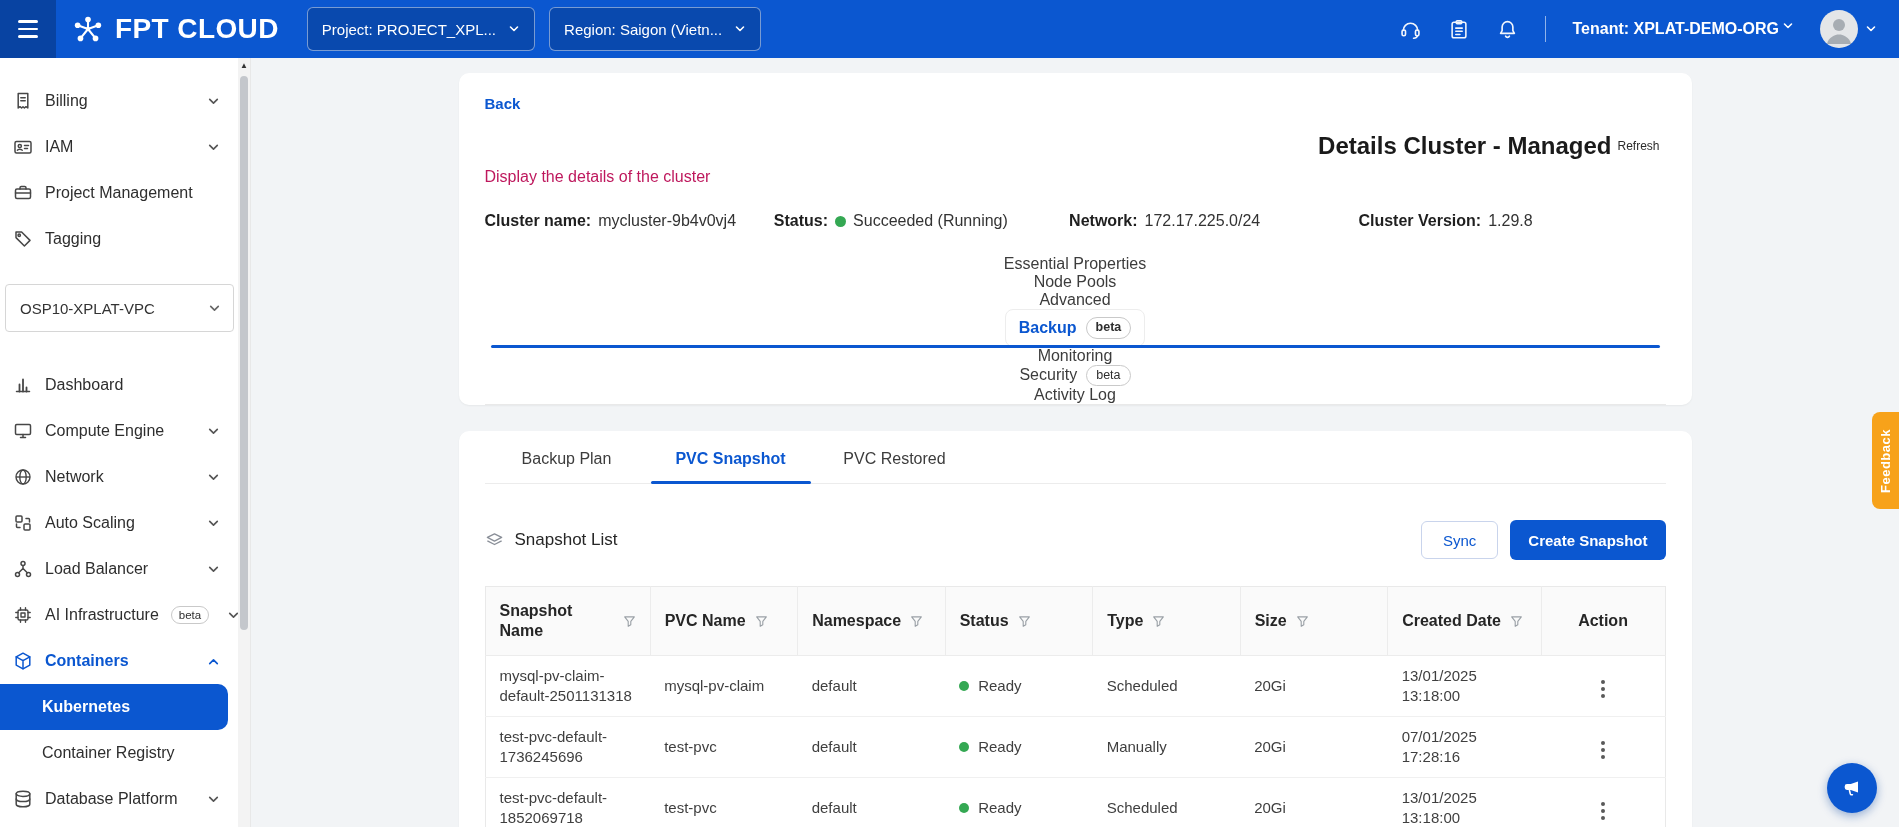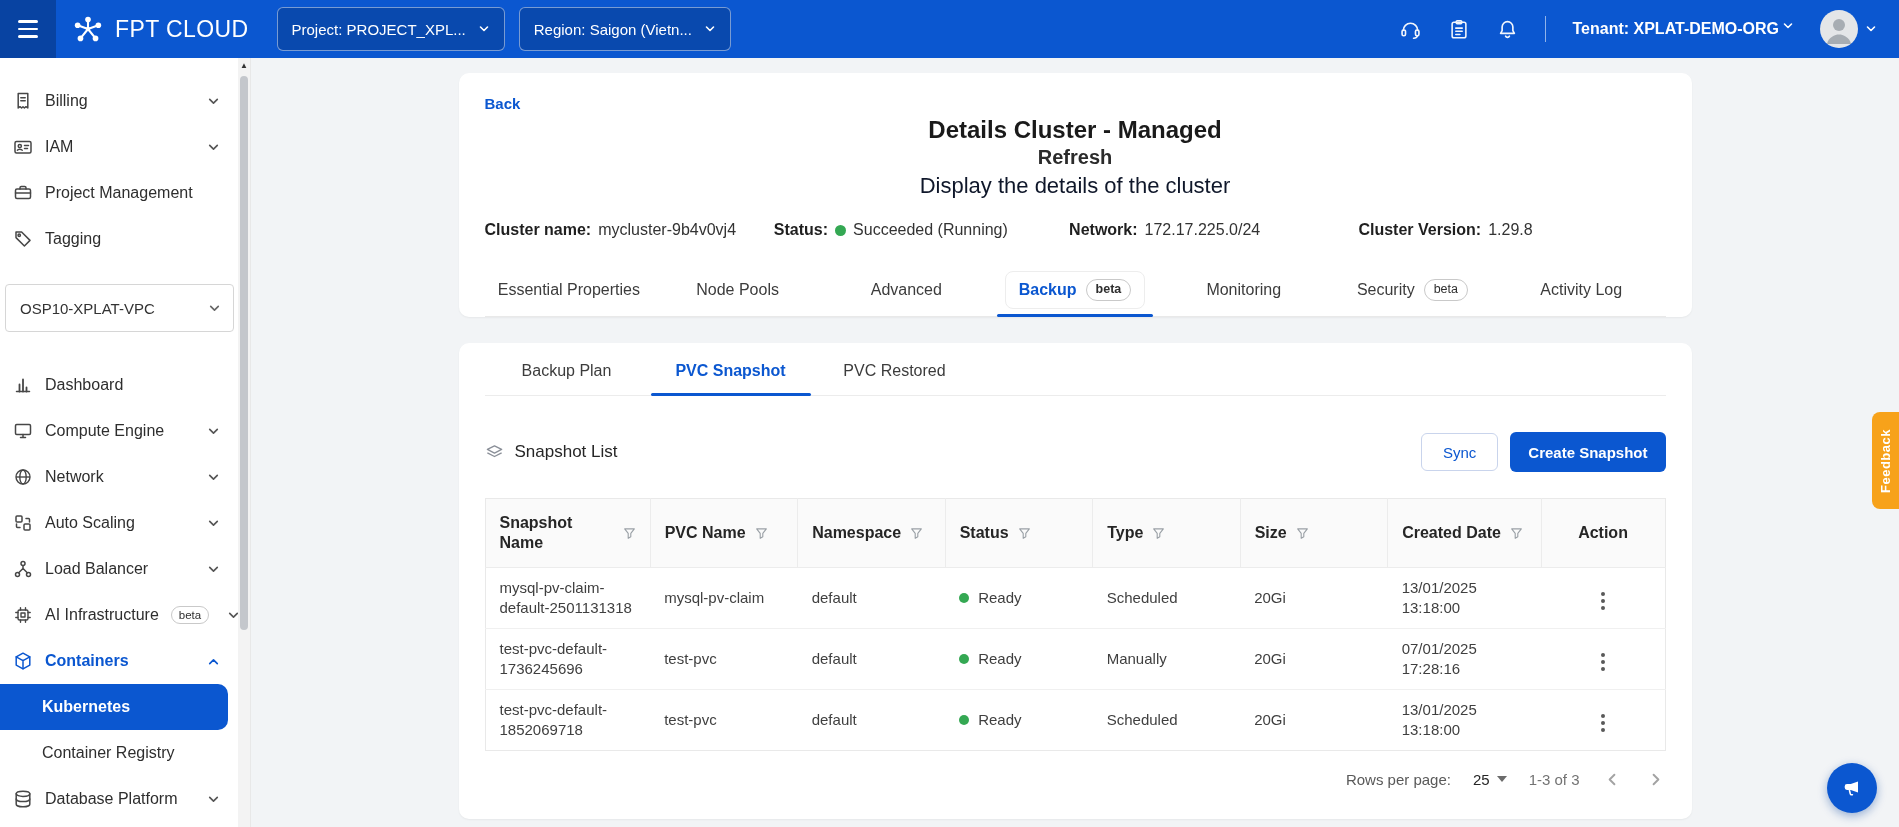--- a/index.html
+++ b/index.html
@@ -22,21 +22,21 @@
   
   .topbar{
     position:absolute;top:0;left:0;right:0;height:58px;
     background:var(--blue);display:flex;align-items:center;
     color:#fff;padding-right:22px;z-index:30;
   }
   .menu-btn{width:56px;height:58px;background:rgba(0,0,0,0.22);
     display:flex;flex-direction:column;gap:5px;align-items:center;justify-content:center;cursor:pointer;}
   .menu-btn i{display:block;width:20px;height:2.4px;background:#fff;border-radius:2px;}
   .brand{display:flex;align-items:center;gap:11px;margin-left:16px;cursor:pointer;}
-  .brand-text{font-size:23px;font-weight:400;letter-spacing:0.4px;}
+  .brand-text{font-size:28px;font-weight:700;letter-spacing:0.4px;}
   .tb-pill{
     display:flex;align-items:center;gap:12px;height:44px;padding:0 14px;
     background:rgba(0,0,0,0.16);border:1px solid rgba(255,255,255,0.45);
     border-radius:6px;font-size:15px;cursor:pointer;white-space:nowrap;
   }
   .tb-pill.project{margin-left:28px;}
   .tb-pill.region{margin-left:14px;}
   .tb-right{margin-left:auto;display:flex;align-items:center;gap:26px;}
   .tb-icon{cursor:pointer;opacity:0.95;}
   .tb-divider{width:1px;height:26px;background:rgba(255,255,255,0.55);}
@@ -86,31 +86,31 @@
   .sb-thumb{position:absolute;left:2px;right:2px;top:18px;height:72%;background:#c4c7cc;border-radius:5px;cursor:pointer;}
 
   
   .main{position:absolute;top:58px;left:251px;right:0;bottom:0;background:#f2f4f6;overflow:hidden;}
   .page{width:1233px;margin:15px auto 0;}
   .card{background:#fff;border-radius:10px;box-shadow:0 1px 2px rgba(0,0,0,0.05);}
 
   
   .card1{padding:20px 26px 0;}
   .back-link{color:var(--blue);font-size:15px;font-weight:600;cursor:pointer;display:inline-block;line-height:22px;}
-  .title-row{display:flex;justify-content:space-between;align-items:center;flex-direction:column;}
+  .title-row{display:flex;justify-content:flex-end;align-items:center;margin-top:16px;}
   .page-title{font-size:24px;font-weight:700;color:#1a1a1a;line-height:30px;}
-  .refresh-btn{font-size:20px;font-weight:700;color:#2b2b2b;cursor:pointer;background:none;border:none;font-family:inherit;}
-  .subtitle{margin-top:6px;font-size:22px;color:#0f172a;line-height:20px;text-align:center;}
+  .refresh-btn{font-size:12px;font-weight:400;color:#2b2b2b;cursor:pointer;background:none;border:none;font-family:inherit;}
+  .subtitle{margin-top:6px;font-size:16px;color:#be185d;line-height:20px;}
   .info-row{display:flex;margin-top:22px;font-size:16px;line-height:24px;}
   .info-col{display:flex;align-items:center;gap:7px;}
   .info-col.c1{width:24.5%;}.info-col.c2{width:25%;}.info-col.c3{width:24.5%;}.info-col.c4{width:26%;}
   .info-label{font-weight:700;color:#1f1f1f;white-space:nowrap;}
   .info-value{color:#333;white-space:nowrap;}
   .dot{width:11px;height:11px;border-radius:50%;background:var(--green);display:inline-block;flex:0 0 auto;}
-  .tabs{display:flex;margin-top:22px;border-bottom:1px solid var(--border);}
+  .tabs{display:flex;margin-top:22px;border-bottom:1px solid var(--border);flex-direction:column;}
   .tab{flex:1;height:52px;display:flex;align-items:center;justify-content:center;
     font-size:16px;color:#3c3c3c;position:relative;cursor:pointer;}
   .tab-inner{display:inline-flex;align-items:center;gap:9px;white-space:nowrap;}
   .tab.active{color:var(--blue);font-weight:600;}
   .tab.active .tab-inner{border:1px solid #ededed;border-radius:8px;padding:7px 13px;background:#fff;}
   .tab.active::after{content:"";position:absolute;left:6px;right:6px;bottom:-1px;height:3px;background:var(--blue);border-radius:2px;}
 
   
   .card2{margin-top:26px;padding:4px 26px 24px;}
   .subtabs{display:flex;border-bottom:1px solid #ececec;}

